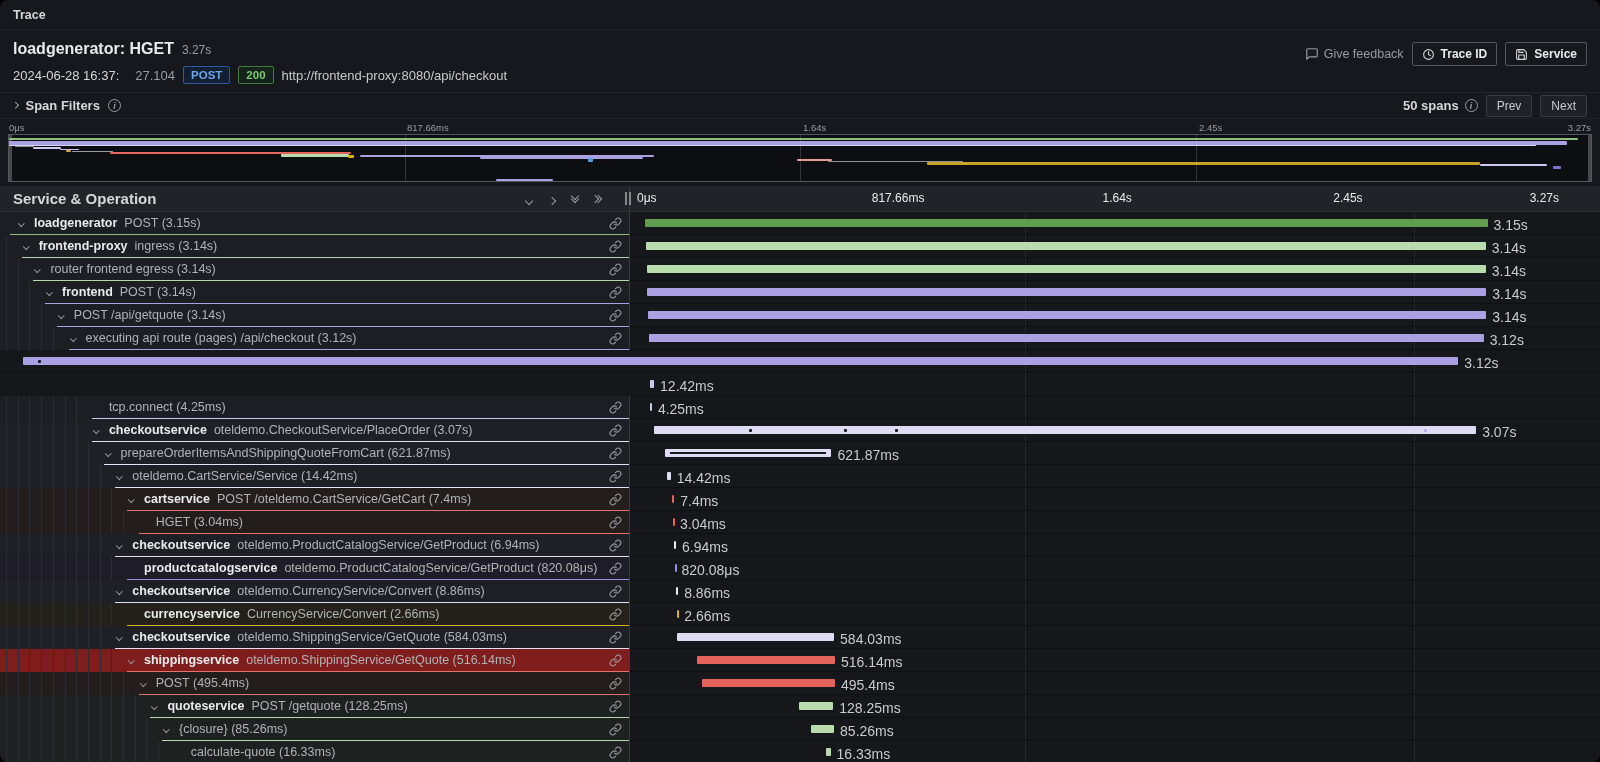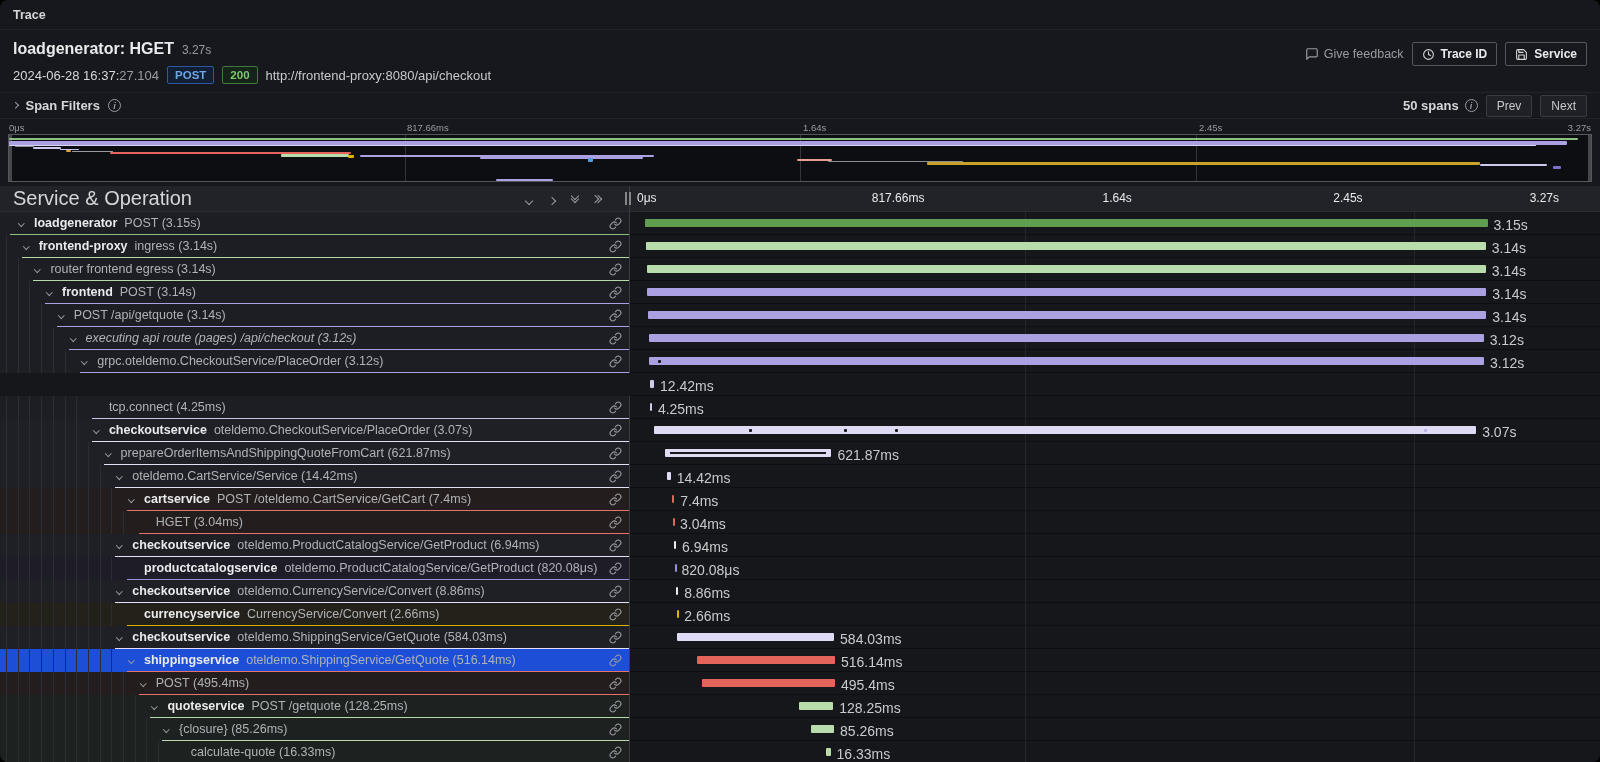--- a/index.html
+++ b/index.html
@@ -12,21 +12,21 @@
   .topbar { height:30px; flex:0 0 30px; display:flex; align-items:center;
     padding:0 13px; border-bottom:1px solid #232429; font-size:12.5px; font-weight:700; }
 
   
   .hdr { flex:0 0 62px; display:flex; justify-content:space-between; padding:8px 13px 0 13px; }
   .hdr-title-row { display:flex; align-items:baseline; gap:8px; margin-top:2px; }
   .hdr-title { font-size:16px; font-weight:700; color:#e9eaeb; }
   .hdr-dur { font-size:12px; color:#9a9ba0; }
   .hdr-sub { display:flex; align-items:center; gap:8px; margin-top:8px; }
   .ts { font-size:13px; color:#d5d6d8; }
-  .ts .ms { color:#9a9ba0; }
+  .ts .ms { color:#9a9ba0;margin-left:16px; }
   .badge { font-size:11.5px; font-weight:700; padding:2px 7px; border-radius:2px; border:1px solid; }
   .badge.method { color:#6ea5e5; border-color:#2d5a9e; background:#121f33; }
   .badge.status { color:#7ccb6f; border-color:#3f7a38; background:#15231a; }
   .url { font-size:13px; color:#c7c9cc; }
   .hdr-right { display:flex; align-items:flex-start; gap:8px; padding-top:4px; }
   .feedback { display:flex; align-items:center; gap:5px; color:#9a9ba0; font-size:12.5px;
     height:24px; cursor:pointer; }
   .btn { display:flex; align-items:center; gap:6px; height:24px; padding:0 9px;
     border:1px solid #55565c; border-radius:2px; background:transparent; color:#e9eaeb;
     font-size:12px; font-weight:700; font-family:inherit; cursor:pointer; }
@@ -64,21 +64,21 @@
   .mm-canvas { position:absolute; left:8px; right:8px; top:15px; bottom:4px;
     background:#0d0e11; border:1px solid #55565c; }
   .mm-grid { position:absolute; top:0; bottom:0; width:1px; background:#33343a; }
   .mm-seg { position:absolute; border-radius:1px; }
   .mm-handle { position:absolute; top:0; bottom:0; width:3px; background:#47484d; }
 
   
   .main-header { flex:0 0 26px; display:flex; background:#212329; border-bottom:1px solid #2c2d32; }
   .mh-left { width:630px; flex:0 0 630px; display:flex; align-items:center;
     padding:0 10px 0 13px; border-right:1px solid #3a3b41; position:relative; }
-  .mh-title { font-size:20px; font-weight:400; color:#d5d6d8; flex:1; }
+  .mh-title { font-size:15px; font-weight:700; color:#d5d6d8; flex:1; }
   .mh-icons { display:flex; align-items:center; gap:17px; margin-right:18px; }
   .mh-icons > span { cursor:pointer; }
   .drag-handle { position:absolute; right:-4px; top:6px; width:8px; height:13px;
     display:flex; gap:2px; cursor:col-resize; z-index:5; }
   .drag-handle i { width:2px; height:13px; background:#85868a; }
   .mh-right { flex:1; position:relative; font-size:12px; color:#e9eaeb; }
   .mh-right .tick { position:absolute; top:5px; white-space:nowrap; }
 
   
   .rows { flex:1; position:relative; overflow:hidden; background:#15171b; }
@@ -351,58 +351,39 @@
         </div>
       </div>
       <div class="row">
         <div class="cell-left" style="background: rgb(28, 30, 36);">
           <div class="guide" style="left: 6px;"></div>
           <div class="guide" style="left: 17.7px;"></div>
           <div class="guide" style="left: 29.4px;"></div>
           <div class="guide" style="left: 41.1px;"></div>
           <div class="guide" style="left: 52.8px;"></div>
           <div class="underline" style="left: 68.5px; background: rgb(171, 160, 226);"></div>
-          <div class="row-content" style="padding-left: 70.5px; font-style: italic;">
+          <div class="row-content" style="padding-left: 70.5px;">
             <span class="row-chev">
               <span class="chev down sm"></span>
             </span>
             <span class="op">executing api route (pages) /api/checkout (3.12s)</span>
           </div>
           <span class="row-link"><svg class="ic" width="13" height="13" viewBox="0 0 24 24">
               <path d="M10 13a5 5 0 0 0 7.54.54l3-3a5 5 0 0 0-7.07-7.07l-1.72 1.71"></path>
               <path d="M14 11a5 5 0 0 0-7.54-.54l-3 3a5 5 0 0 0 7.07 7.07l1.71-1.71"></path>
             </svg></span>
         </div>
         <div class="cell-right">
           <div class="track">
             <div class="bar" style="left: calc(0.55% + 6.7415px); width: calc(95.3% - 44.791px); background: rgb(171, 160, 226);"></div>
             <span class="bar-label" style="left: calc(95.85% - 32.0495px);">3.12s</span>
           </div>
         </div>
       </div>
       <div class="row">
-        <div class="cell-left" style="background: rgb(28, 30, 36);">
-          <div class="guide" style="left: 6px;"></div>
-          <div class="guide" style="left: 17.7px;"></div>
-          <div class="guide" style="left: 29.4px;"></div>
-          <div class="guide" style="left: 41.1px;"></div>
-          <div class="guide" style="left: 52.8px;"></div>
-          <div class="guide" style="left: 64.5px;"></div>
-          <div class="underline" style="left: 80.2px; background: rgb(171, 160, 226);"></div>
-          <div class="row-content" style="padding-left: 82.2px;">
-            <span class="row-chev">
-              <span class="chev down sm"></span>
-            </span>
-            <span class="op">grpc.oteldemo.CheckoutService/PlaceOrder (3.12s)</span>
-          </div>
-          <span class="row-link"><svg class="ic" width="13" height="13" viewBox="0 0 24 24">
-              <path d="M10 13a5 5 0 0 0 7.54.54l3-3a5 5 0 0 0-7.07-7.07l-1.72 1.71"></path>
-              <path d="M14 11a5 5 0 0 0-7.54-.54l-3 3a5 5 0 0 0 7.07 7.07l1.71-1.71"></path>
-            </svg></span>
-        </div>
         <div class="cell-right">
           <div class="track">
             <div class="bar" style="left: calc(0.6% + 6.718px); width: calc(95.3% - 44.791px); background: rgb(171, 160, 226);"></div>
             <div class="evt" style="left: calc(1.6% + 6.248px); background: rgb(23, 24, 28);"></div>
             <span class="bar-label" style="left: calc(95.9% - 32.073px);">3.12s</span>
           </div>
         </div>
       </div>
       <div class="row">
         <div class="cell-left" style="background: #0c4a6e; margin-top: 44px;">
@@ -759,21 +740,21 @@
             </svg></span>
         </div>
         <div class="cell-right">
           <div class="track">
             <div class="bar" style="left: calc(3.8% + 5.214px); width: calc(17.9% - 8.413px); background: rgb(223, 219, 244);"></div>
             <span class="bar-label" style="left: calc(21.7% + 2.801px);">584.03ms</span>
           </div>
         </div>
       </div>
       <div class="row">
-        <div class="cell-left" style="background: #1d4ed8;">
+        <div class="cell-left" style="background: #7f1d1d;">
           <div class="guide" style="left: 6px;"></div>
           <div class="guide" style="left: 17.7px;"></div>
           <div class="guide" style="left: 29.4px;"></div>
           <div class="guide" style="left: 41.1px;"></div>
           <div class="guide" style="left: 52.8px;"></div>
           <div class="guide" style="left: 64.5px;"></div>
           <div class="guide" style="left: 76.2px;"></div>
           <div class="guide" style="left: 87.9px;"></div>
           <div class="guide" style="left: 99.6px;"></div>
           <div class="guide" style="left: 111.3px;"></div>

